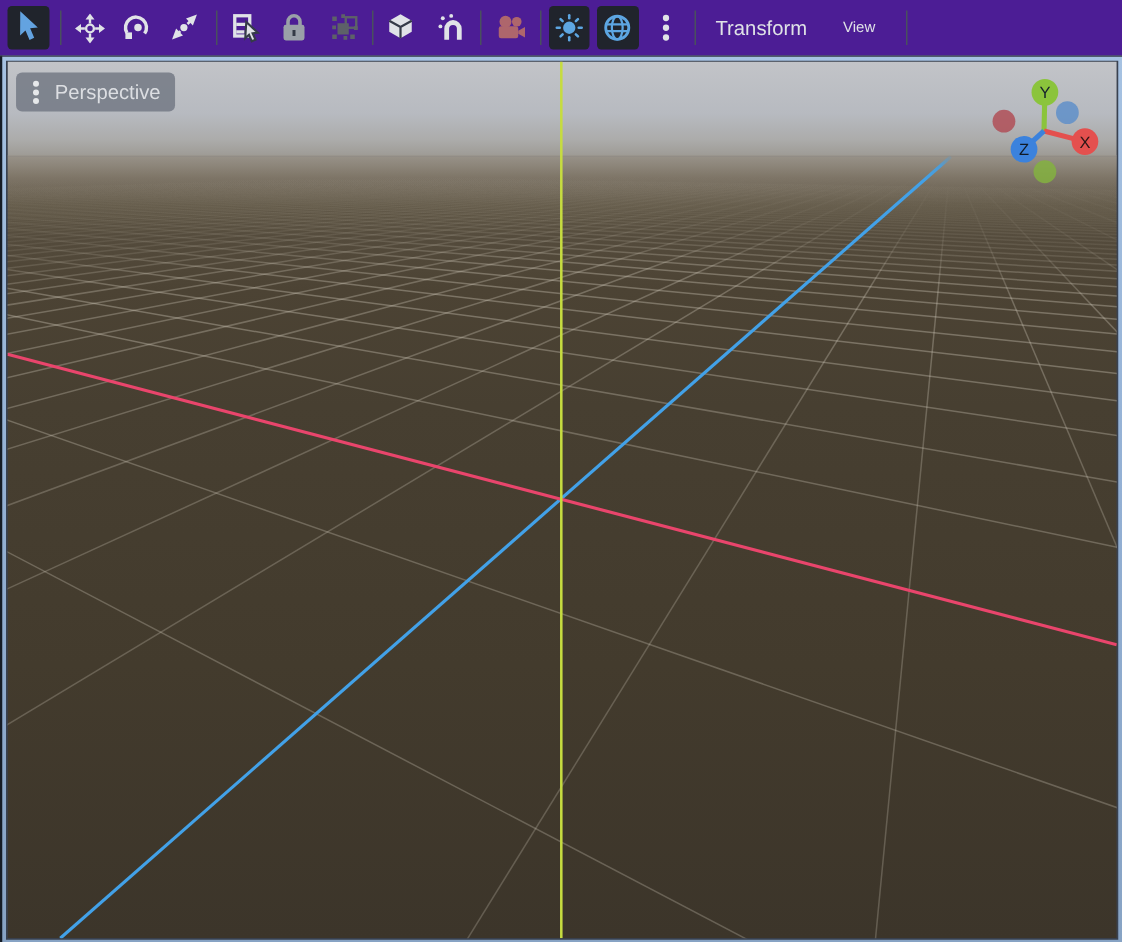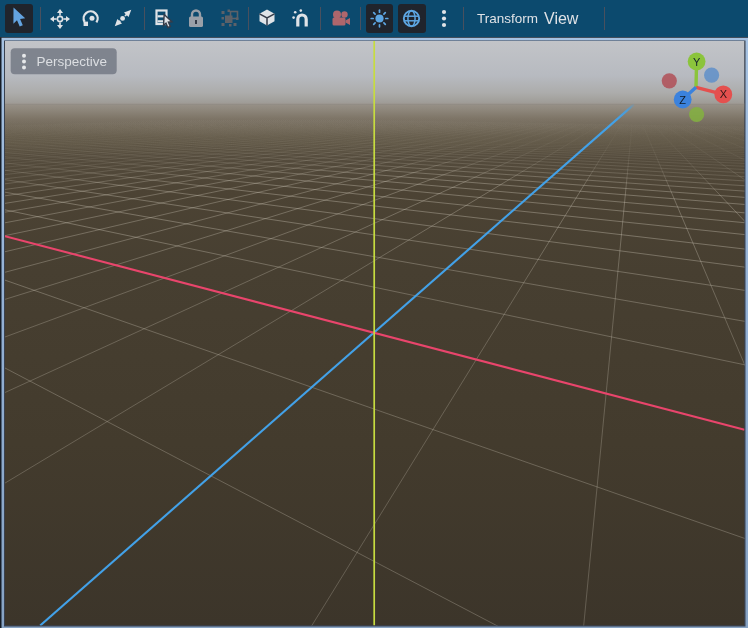--- a/index.html
+++ b/index.html
@@ -1,17 +1,17 @@
 <!DOCTYPE html>
 <html><head><meta charset="utf-8"><style>
 html,body{margin:0;padding:0}
 body{width:748px;height:628px;overflow:hidden;background:#353b48;font-family:"Liberation Sans",sans-serif;position:relative}
 </style></head>
 <body>
-<div style="position:absolute;left:0;top:0;width:748px;height:37px;background:#0c4a6e">
+<div style="position:absolute;left:0;top:0;width:748px;height:37px;background:#4c1d95">
 <div style="position:absolute;left:5px;top:4px;width:28px;height:29px;background:#20242c;border-radius:3px"></div>
 <svg style="position:absolute;left:10px;top:7px" width="19" height="23" viewBox="0 0 19 23">
       <path d="M3.5 0.5 L15.2 11.3 L10.1 11.9 L12.8 18.2 L9.7 19.6 L7 13.3 L3.4 16.7 Z" fill="#63a3e0"></path>
     </svg>
 <div style="position:absolute;left:39.5px;top:7px;width:1px;height:23px;background:#49505e"></div>
 <div style="position:absolute;left:144px;top:7px;width:1px;height:23px;background:#49505e"></div>
 <div style="position:absolute;left:247.5px;top:7px;width:1px;height:23px;background:#49505e"></div>
 <div style="position:absolute;left:319.5px;top:7px;width:1px;height:23px;background:#49505e"></div>
 <div style="position:absolute;left:360px;top:7px;width:1px;height:23px;background:#49505e"></div>
 <div style="position:absolute;left:463px;top:7px;width:1px;height:23px;background:#49505e"></div>
@@ -101,21 +101,21 @@
 <ellipse cx="9.5" cy="9.5" rx="3.6" ry="7.7" fill="none" stroke="#5da6e2" stroke-width="1.5"></ellipse>
 <line x1="2.2" y1="7.2" x2="16.8" y2="7.2" stroke="#5da6e2" stroke-width="1.5"></line>
 <line x1="2.2" y1="11.8" x2="16.8" y2="11.8" stroke="#5da6e2" stroke-width="1.5"></line>
     </svg>
 <svg style="position:absolute;left:441px;top:9px" width="6" height="19" viewBox="0 0 6 19">
       <circle cx="3" cy="3" r="2.1" fill="#e0e3e7"></circle>
       <circle cx="3" cy="9.5" r="2.1" fill="#e0e3e7"></circle>
       <circle cx="3" cy="16" r="2.1" fill="#e0e3e7"></circle>
     </svg>
 <div style="position:absolute;left:477px;top:0;height:37px;line-height:37px;font-size:13.5px;color:#dfe2e6">Transform</div>
-<div style="position:absolute;left:544px;top:0;height:37px;line-height:37px;font-size:16px;color:#dfe2e6">View</div>
+<div style="position:absolute;left:562px;top:0;height:37px;line-height:37px;font-size:10px;color:#dfe2e6">View</div>
 </div>
 <svg width="748" height="591" viewBox="0 37 748 591" style="position:absolute;left:0;top:37px;display:block">
 <defs>
 <linearGradient id="sky" x1="0" y1="41" x2="0" y2="104.3" gradientUnits="userSpaceOnUse">
   <stop offset="0" stop-color="#c2c4c8"></stop>
   <stop offset="0.55" stop-color="#b7bac0"></stop>
   <stop offset="0.82" stop-color="#acacab"></stop>
   <stop offset="1" stop-color="#9d9a94"></stop>
 </linearGradient>
 <linearGradient id="ground" x1="0" y1="104.3" x2="0" y2="625.5" gradientUnits="userSpaceOnUse">

